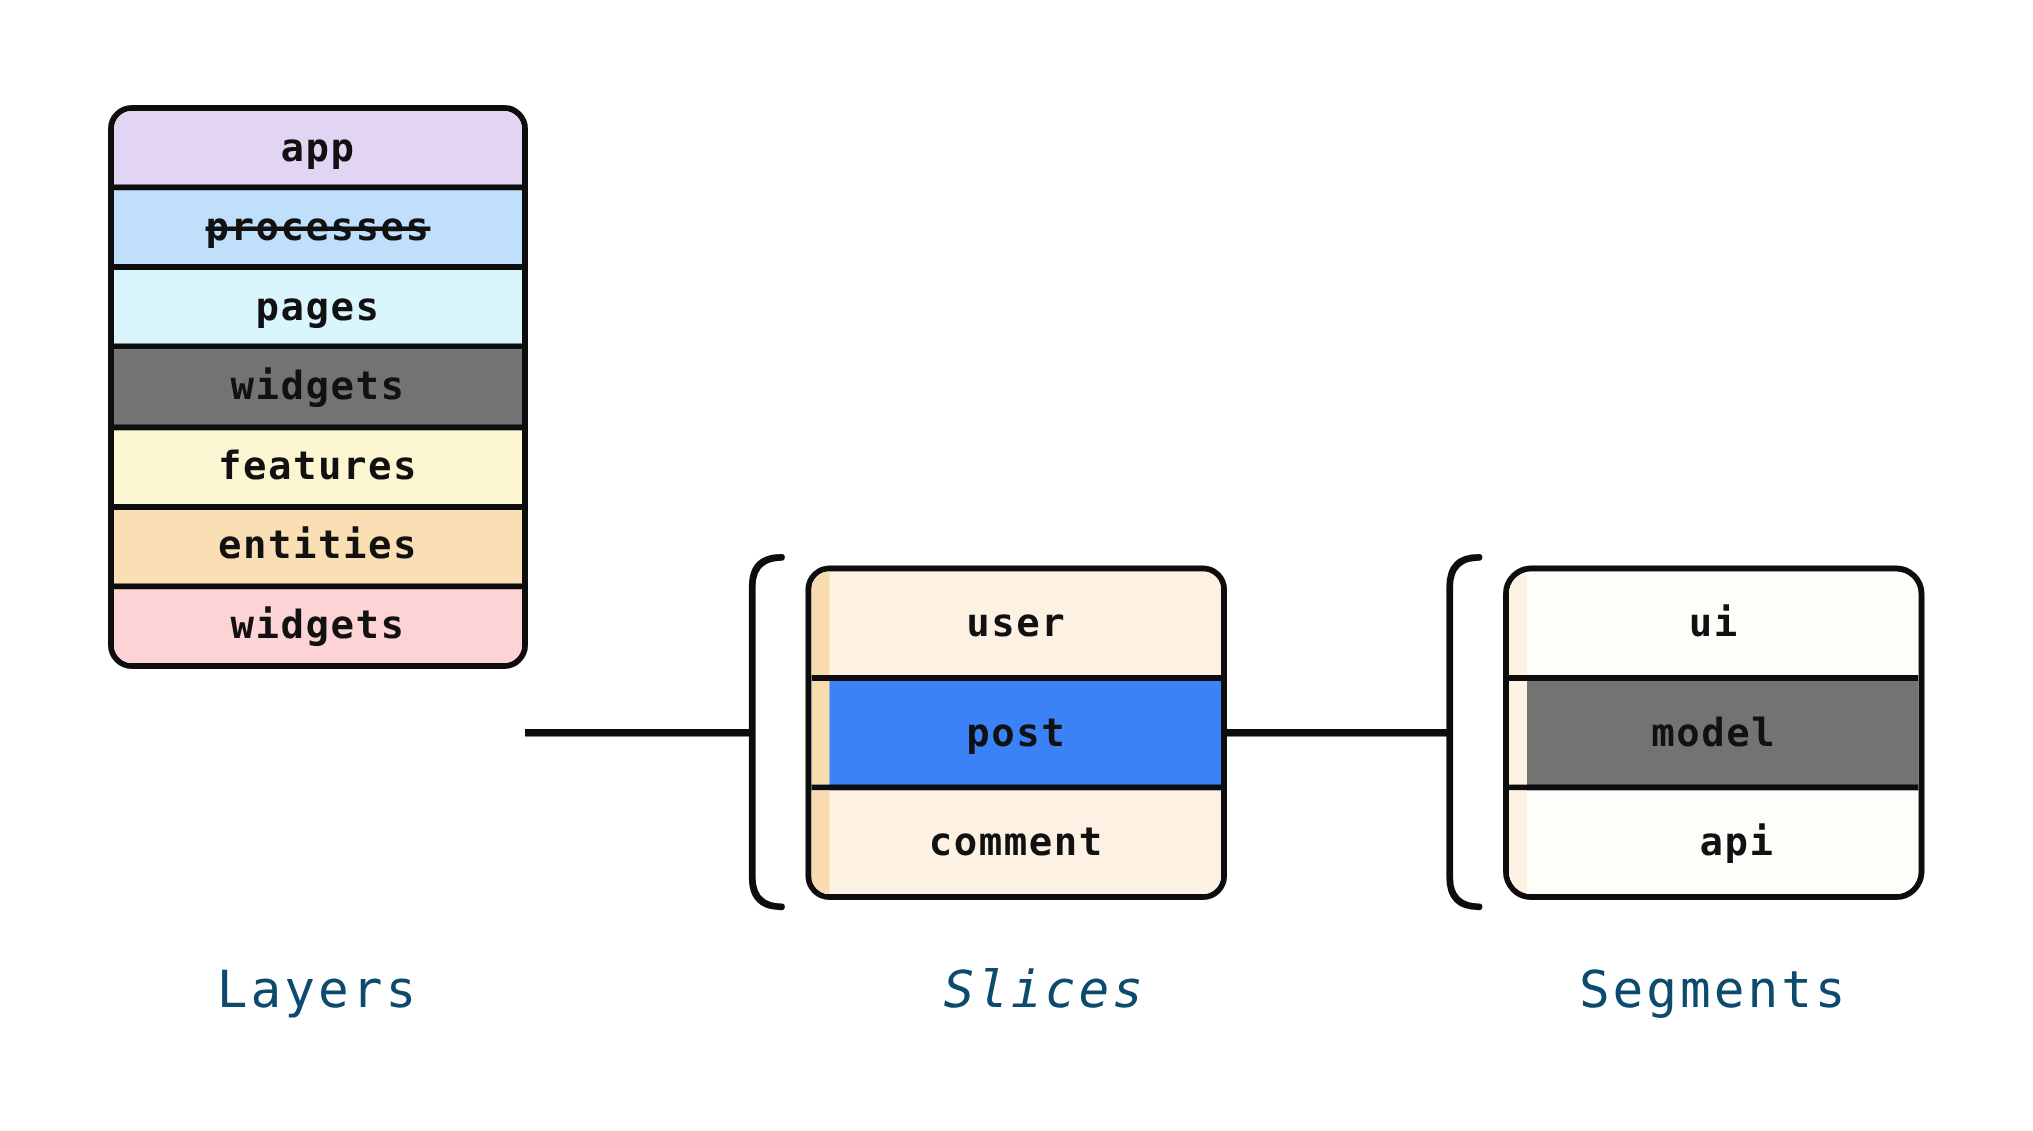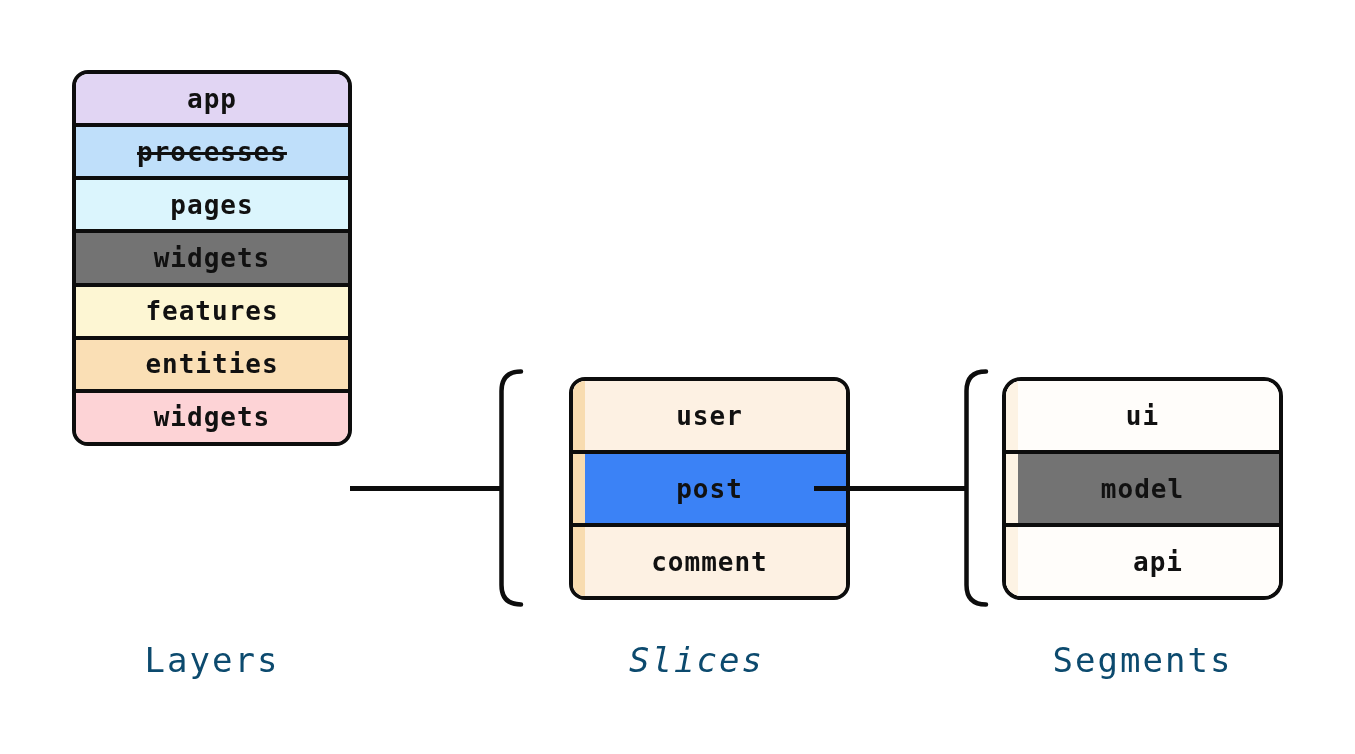--- a/index.html
+++ b/index.html
@@ -71,21 +71,21 @@
     position: absolute;
     text-align: center;
     font-size: 34px;
     letter-spacing: 2px;
     color: #0c4a6e;
     line-height: 40px;
     white-space: nowrap;
   }
   
   #layers-box   { left: 72px;  top: 70px;  width: 280px; height: 376px; }
-  #slices-box   { left: 537px; top: 377px; width: 281px; height: 223px; margin-left: 32px; }
+  #slices-box   { left: 537px; top: 377px; width: 281px; height: 223px; }
   #segments-box { left: 1002px;top: 377px; width: 281px; height: 223px; border-radius: 19px; }
   #connector-1  { left: 350px; top: 486px; width: 152px; }
   #connector-2  { left: 814px; top: 486px; width: 153px; }
   #bracket-slices   { left: 496px; top: 368px; }
   #bracket-segments { left: 961px; top: 368px; }
   #caption-layers   { left: 72px;   width: 280px; top: 640px; }
   #caption-slices   { left: 556px;  width: 281px; top: 640px; font-style: italic; }
   #caption-segments { left: 1002px; width: 281px; top: 640px; }
 </style>
 </head>

